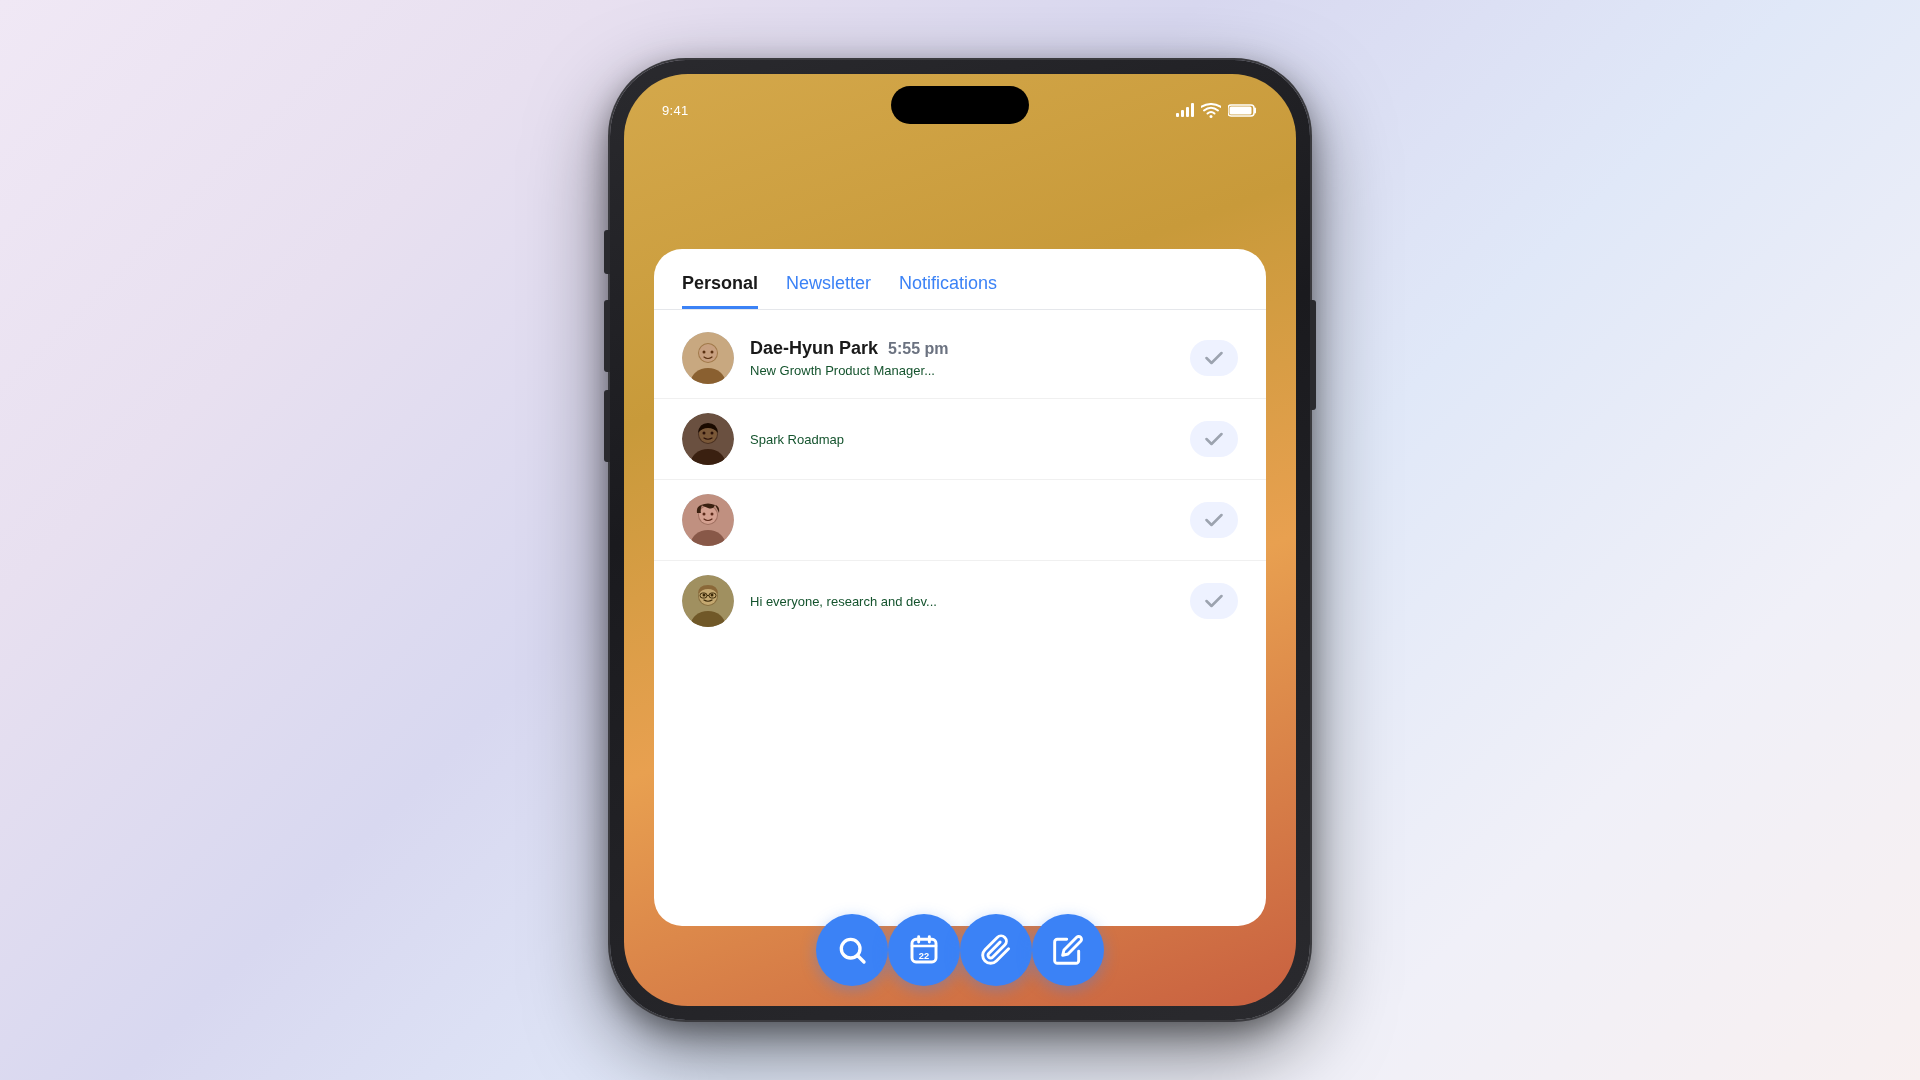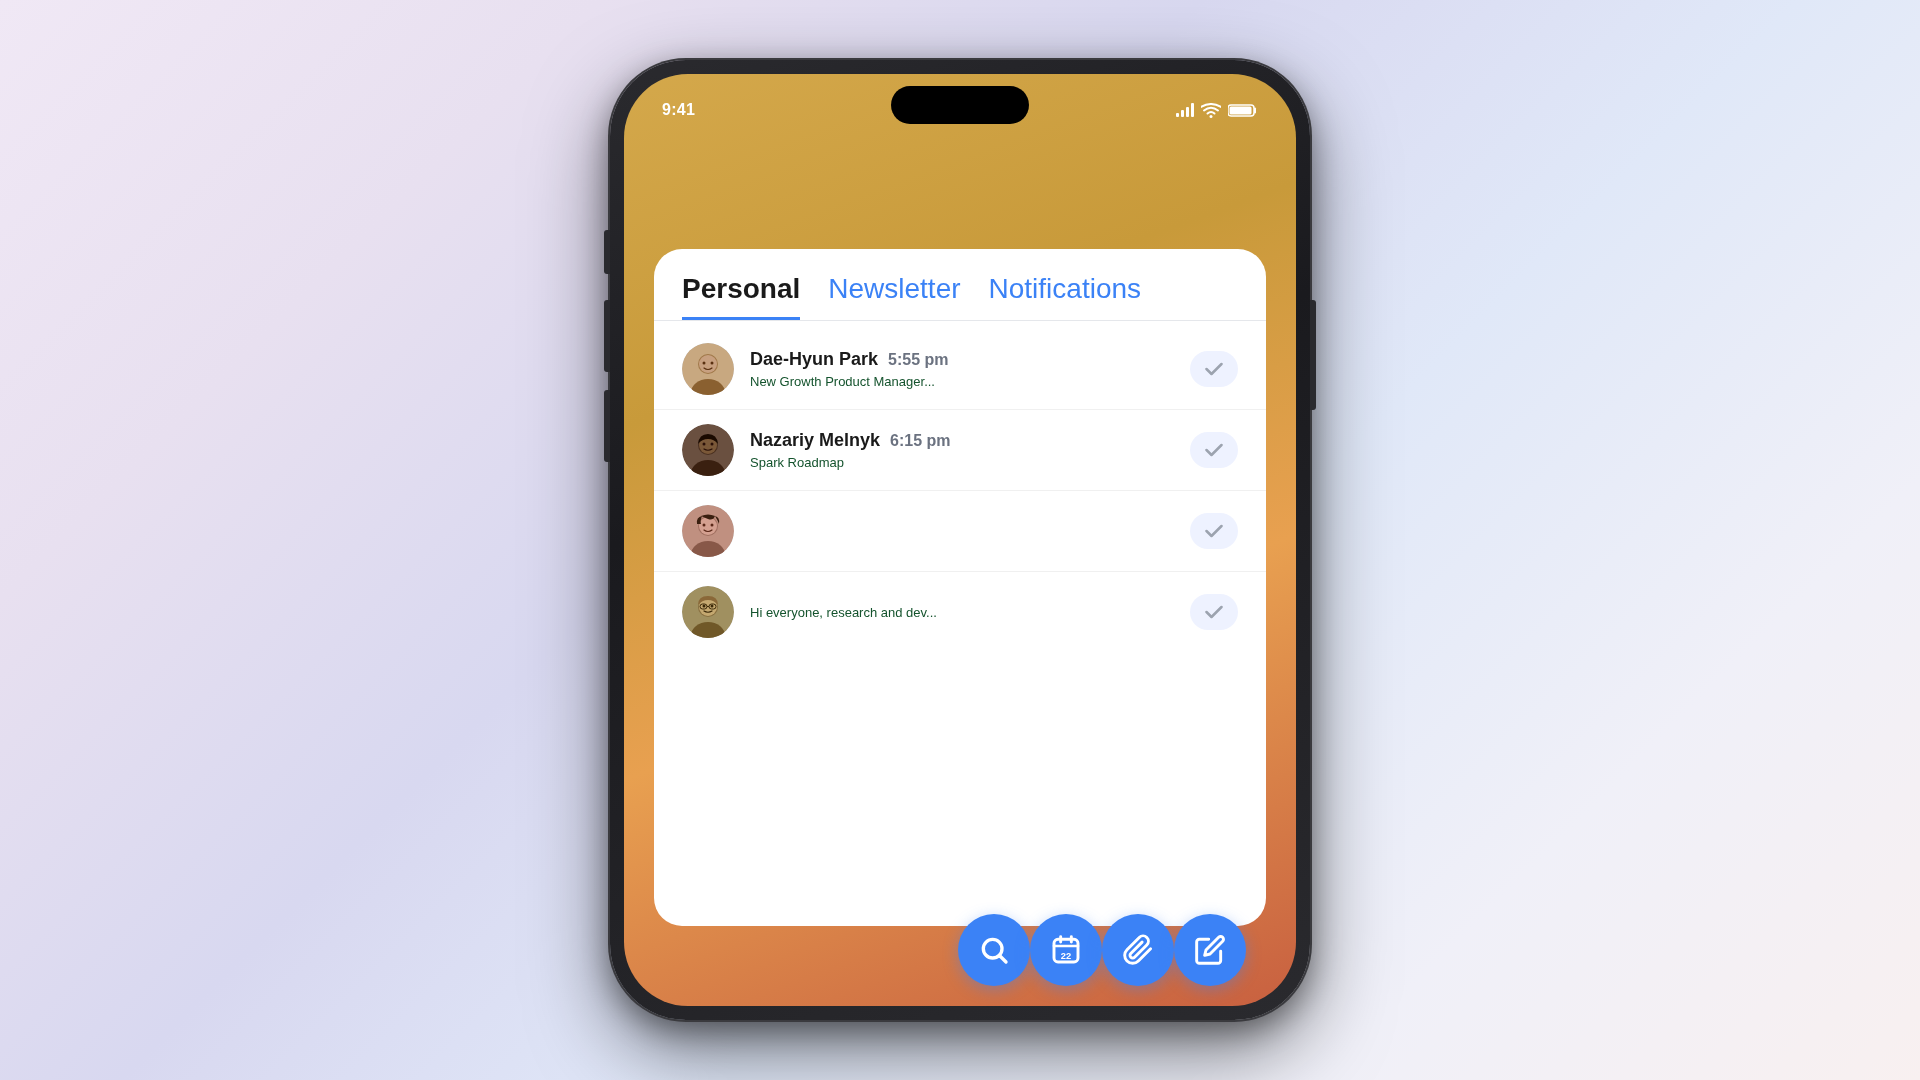--- a/index.html
+++ b/index.html
@@ -97,22 +97,22 @@
       align-items: center;
       justify-content: space-between;
       padding: 14px 38px 0;
       color: white;
       font-size: 17px;
       font-weight: 600;
       z-index: 10;
     }
 
     .status-time {
-      font-size: 16px;
-      font-weight: 700;
+      font-size: 13px;
+      font-weight: 400;
       color: white;
       letter-spacing: 0.3px;
     }
 
     .status-icons {
       display: flex;
       align-items: center;
       gap: 7px;
     }
 
@@ -146,21 +146,21 @@
     
     .tabs {
       display: flex;
       align-items: center;
       padding: 24px 28px 0;
       gap: 28px;
       flex-shrink: 0;
     }
 
     .tab {
-      font-size: 28px;
+      font-size: 18px;
       font-weight: 400;
       color: #3b82f6;
       cursor: pointer;
       padding-bottom: 12px;
       border-bottom: 3px solid transparent;
       white-space: nowrap;
     }
 
     .tab.active {
       font-weight: 700;
@@ -253,21 +253,21 @@
       cursor: pointer;
     }
 
     
     .bottom-toolbar {
       position: absolute;
       bottom: 20px;
       left: 30px;
       right: 30px;
       display: flex;
-      justify-content: flex-end;
+      justify-content: center;
       align-items: center;
       padding: 0 20px;
     }
 
     .tool-btn {
       width: 72px;
       height: 72px;
       background: #3b82f6;
       border-radius: 50%;
       display: flex;
@@ -386,24 +386,20 @@
                 <ellipse cx="26" cy="50" rx="17" ry="14" fill="#3a2010"></ellipse>
                 <circle cx="26" cy="21" r="9" fill="#7a5838"></circle>
                 <circle cx="22" cy="20" r="1.5" fill="#2a1008"></circle>
                 <circle cx="30" cy="20" r="1.5" fill="#2a1008"></circle>
                 <path d="M22 25 Q26 27.5 30 25" stroke="#2a1008" stroke-width="1.2" fill="none" stroke-linecap="round"></path>
 
                 <path d="M16 20 Q17 10 26 10 Q35 10 36 20 Q32 15 26 15 Q20 15 16 20Z" fill="#1a0a00"></path>
               </svg>
             </div>
             <div class="email-content">
-              <div class="email-header">
-                <span class="email-sender">Nazariy Melnyk</span>
-                <span class="email-time">6:15 pm</span>
-              </div>
               <div class="email-subject">Spark Roadmap</div>
             </div>
             <div class="check-btn">
               <svg width="18" height="14" viewBox="0 0 18 14" fill="none">
                 <path d="M1.5 7L6.5 12L16.5 2" stroke="#9ca3af" stroke-width="2.5" stroke-linecap="round" stroke-linejoin="round"></path>
               </svg>
             </div>
           </div>
 
           <div class="email-item">

